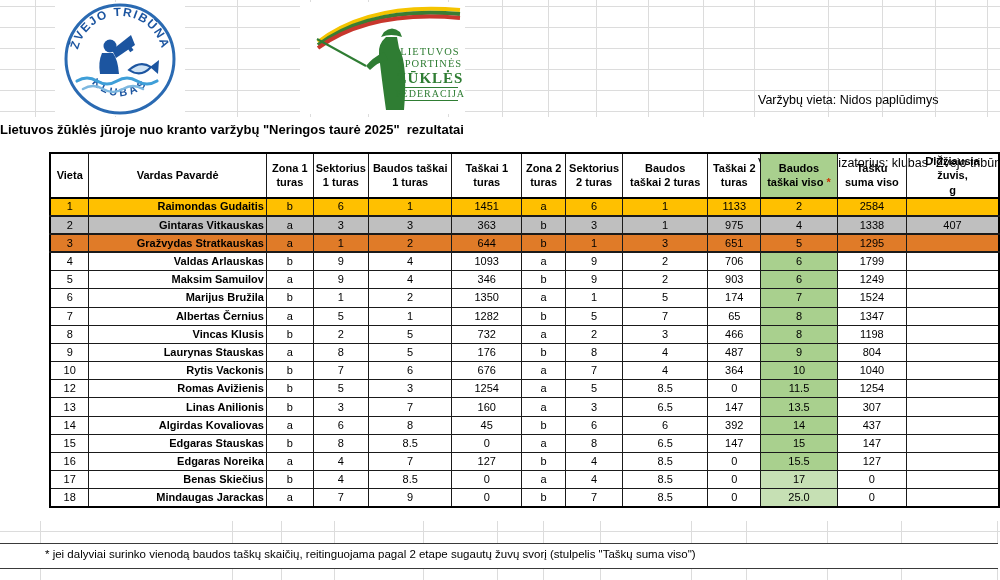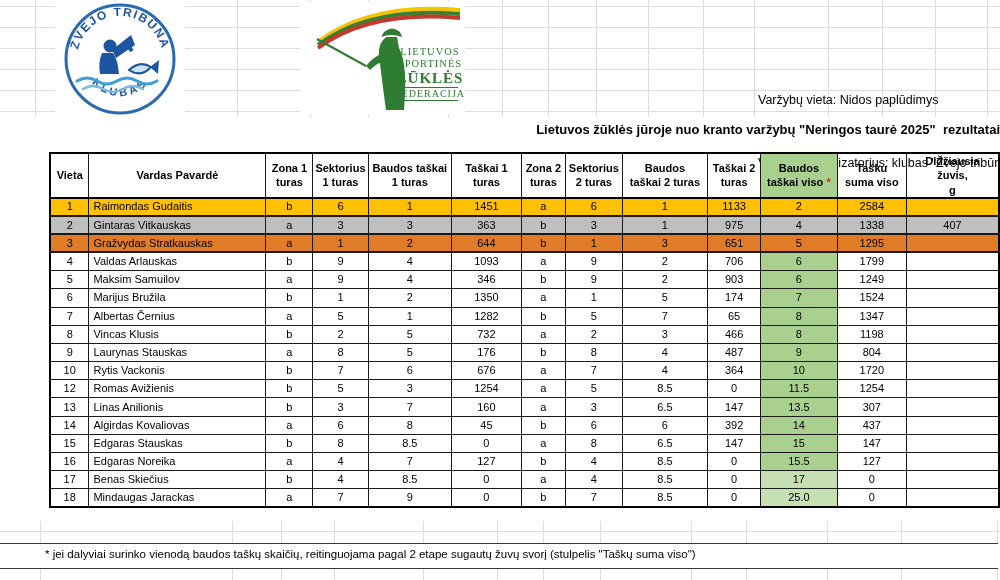--- a/index.html
+++ b/index.html
@@ -12,35 +12,35 @@
   #grid-layer { position:absolute; inset:0; z-index:0; }
   .gl { position:absolute; background:#dcdcdc; }
   
   .logo-box { position:absolute; background:#fff; z-index:2; }
   #zvejo-box { left:55px; top:2px; width:130px; height:114px; }
   #lszf-box  { left:300px; top:2px; width:165px; height:112px; }
   #neringos-box { left:580px; top:2px; width:116px; height:112px; }
   
   .info { position:absolute; left:758px; top:48px; z-index:2; font-size:12.5px; line-height:21px; white-space:pre; }
   
-  .title { position:absolute; left:0; top:122px; width:1000px; text-align:right; font-size:13px; font-weight:bold; white-space:pre; z-index:2; }
+  .title { position:absolute; left:0; top:122px; width:1000px; text-align:left; font-size:13px; font-weight:bold; white-space:pre; z-index:2; }
   
   table.results {
     position:absolute; left:1px; top:152px; z-index:3;
     border-collapse:collapse; table-layout:fixed;
     border:2px solid #000; font-size:11px;margin-left:48px;
   }
   .results th, .results td {
     border:1px solid #1a1a1a; text-align:center; vertical-align:middle;
     overflow:hidden; padding:0 2px;
   }
   .results th { height:40px; font-weight:bold; line-height:1.3; white-space:pre-line; }
   .results thead th { border-bottom:2px solid #000; }
   .results td { height:18.2px; line-height:1; }
-  td.name-cell { text-align:left; padding-left:4px; }
+  td.name-cell { text-align:right; padding-left:4px;font-weight:bold; }
   th.green-header { background:#a9d08e; }
   th .mark { color:#cc3300; }
   tr.gold td   { background:#ffc000; border-bottom-width:2px; }
   tr.silver td { background:#bfbfbf; border-bottom-width:2px; }
   tr.bronze td { background:#e07b28; border-bottom-width:2px; }
   td.green       { background:#a9d08e; }
   td.green-light { background:#c6e0b4; }
   td.gold-light  { background:#f8c254; }
   td.yellow      { background:#ffff00; }
   td.bronze-dark { background:#c05a11; }
@@ -361,21 +361,21 @@
           <td class="name-cell">Rytis Vackonis</td>
           <td>b</td>
           <td>7</td>
           <td>6</td>
           <td>676</td>
           <td>a</td>
           <td>7</td>
           <td>4</td>
           <td>364</td>
           <td class="green">10</td>
-          <td>1720</td>
+          <td>1040</td>
           <td></td>
         </tr>
         <tr>
           <td>12</td>
           <td class="name-cell">Romas Avižienis</td>
           <td>b</td>
           <td>5</td>
           <td>3</td>
           <td>1254</td>
           <td>a</td>

